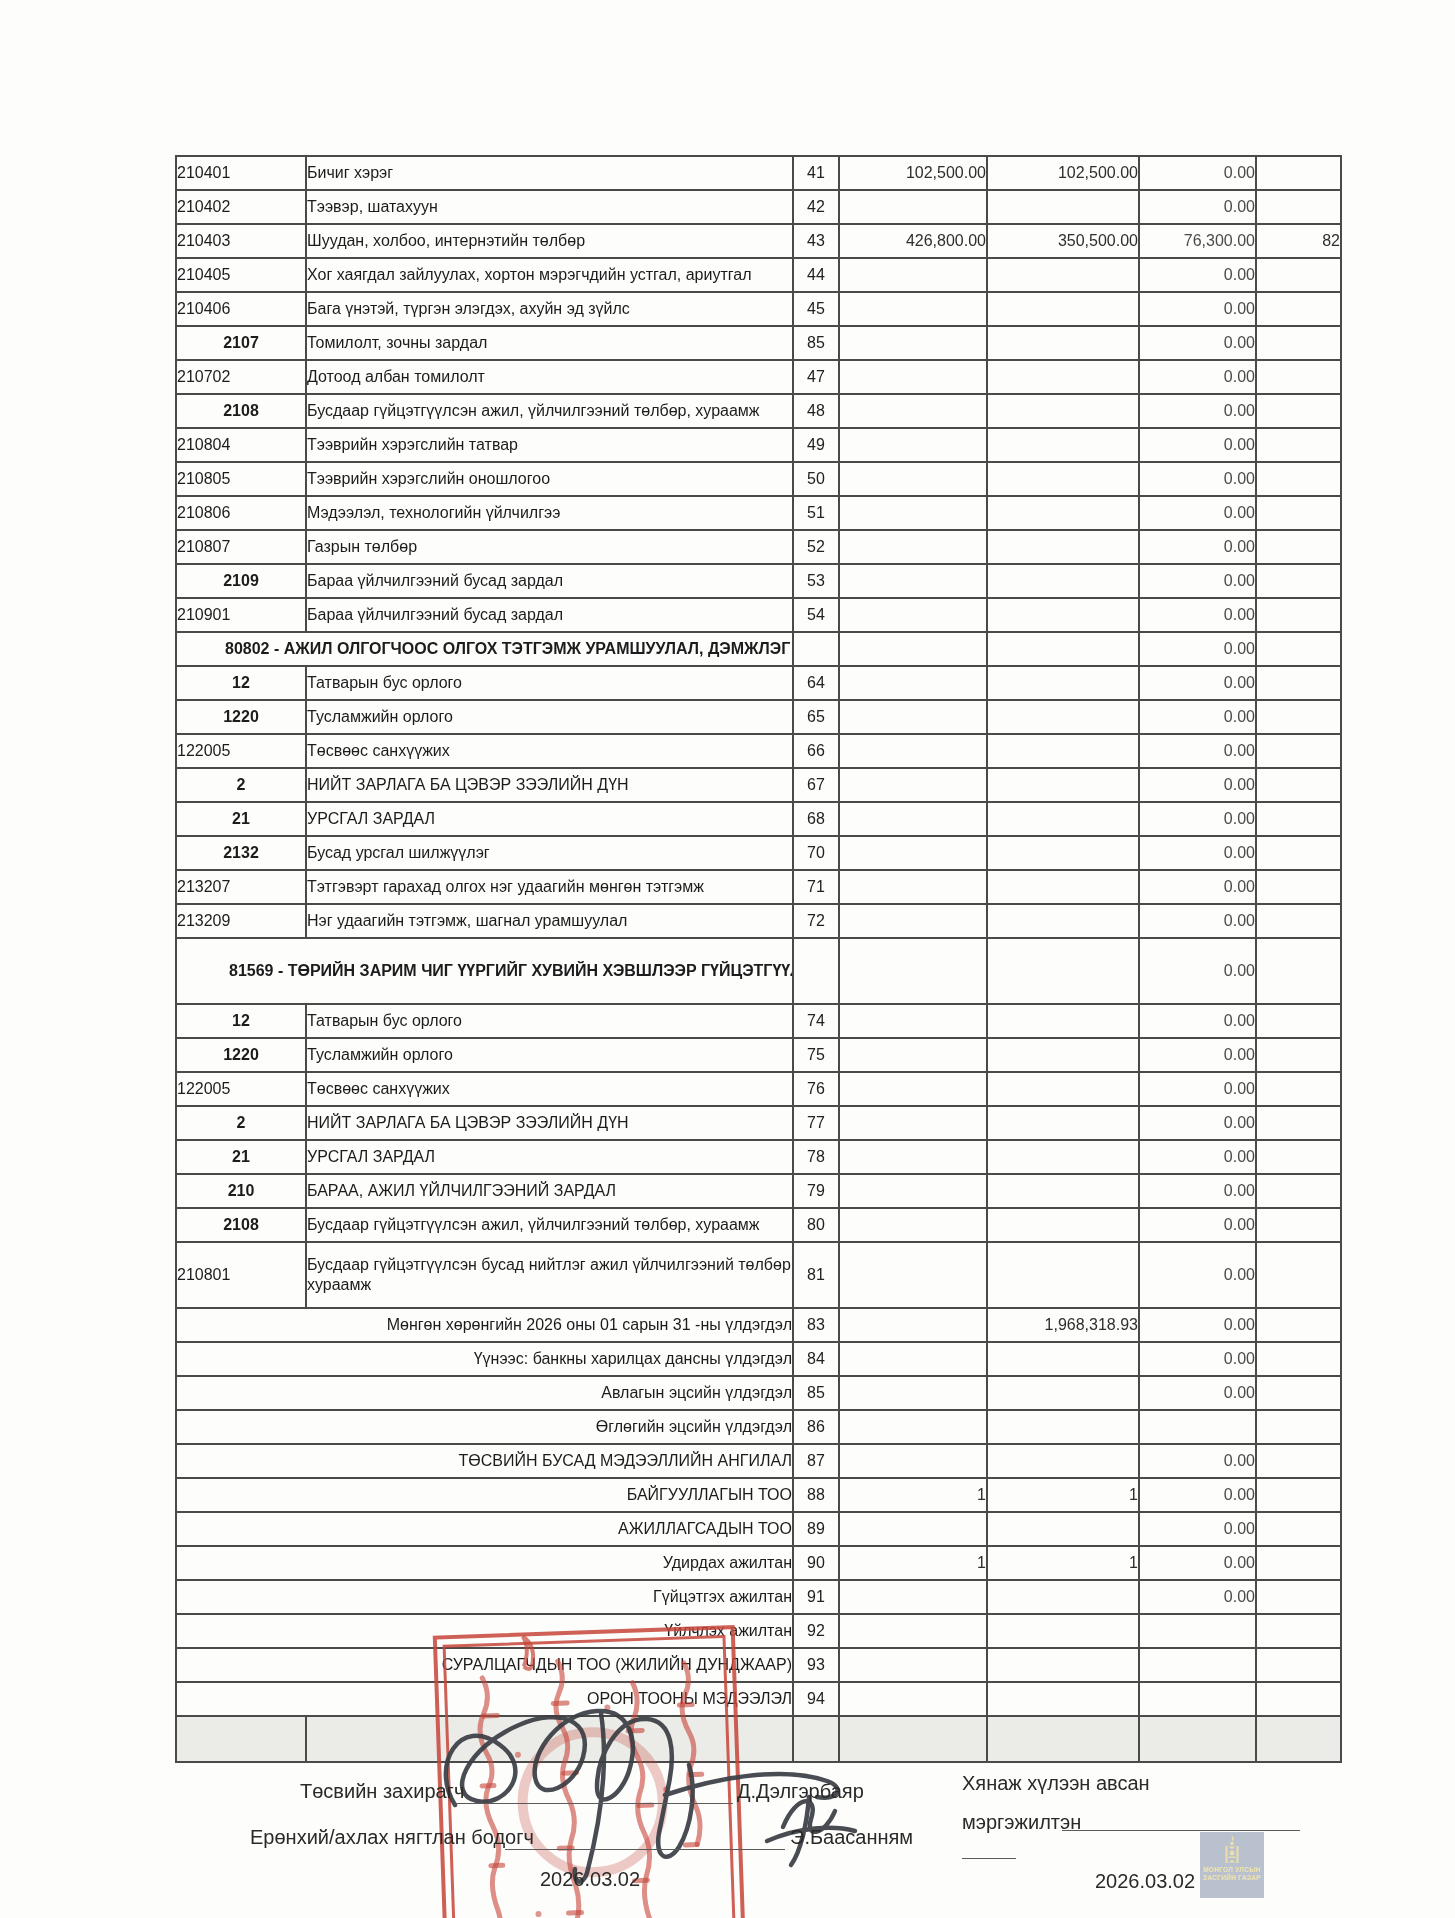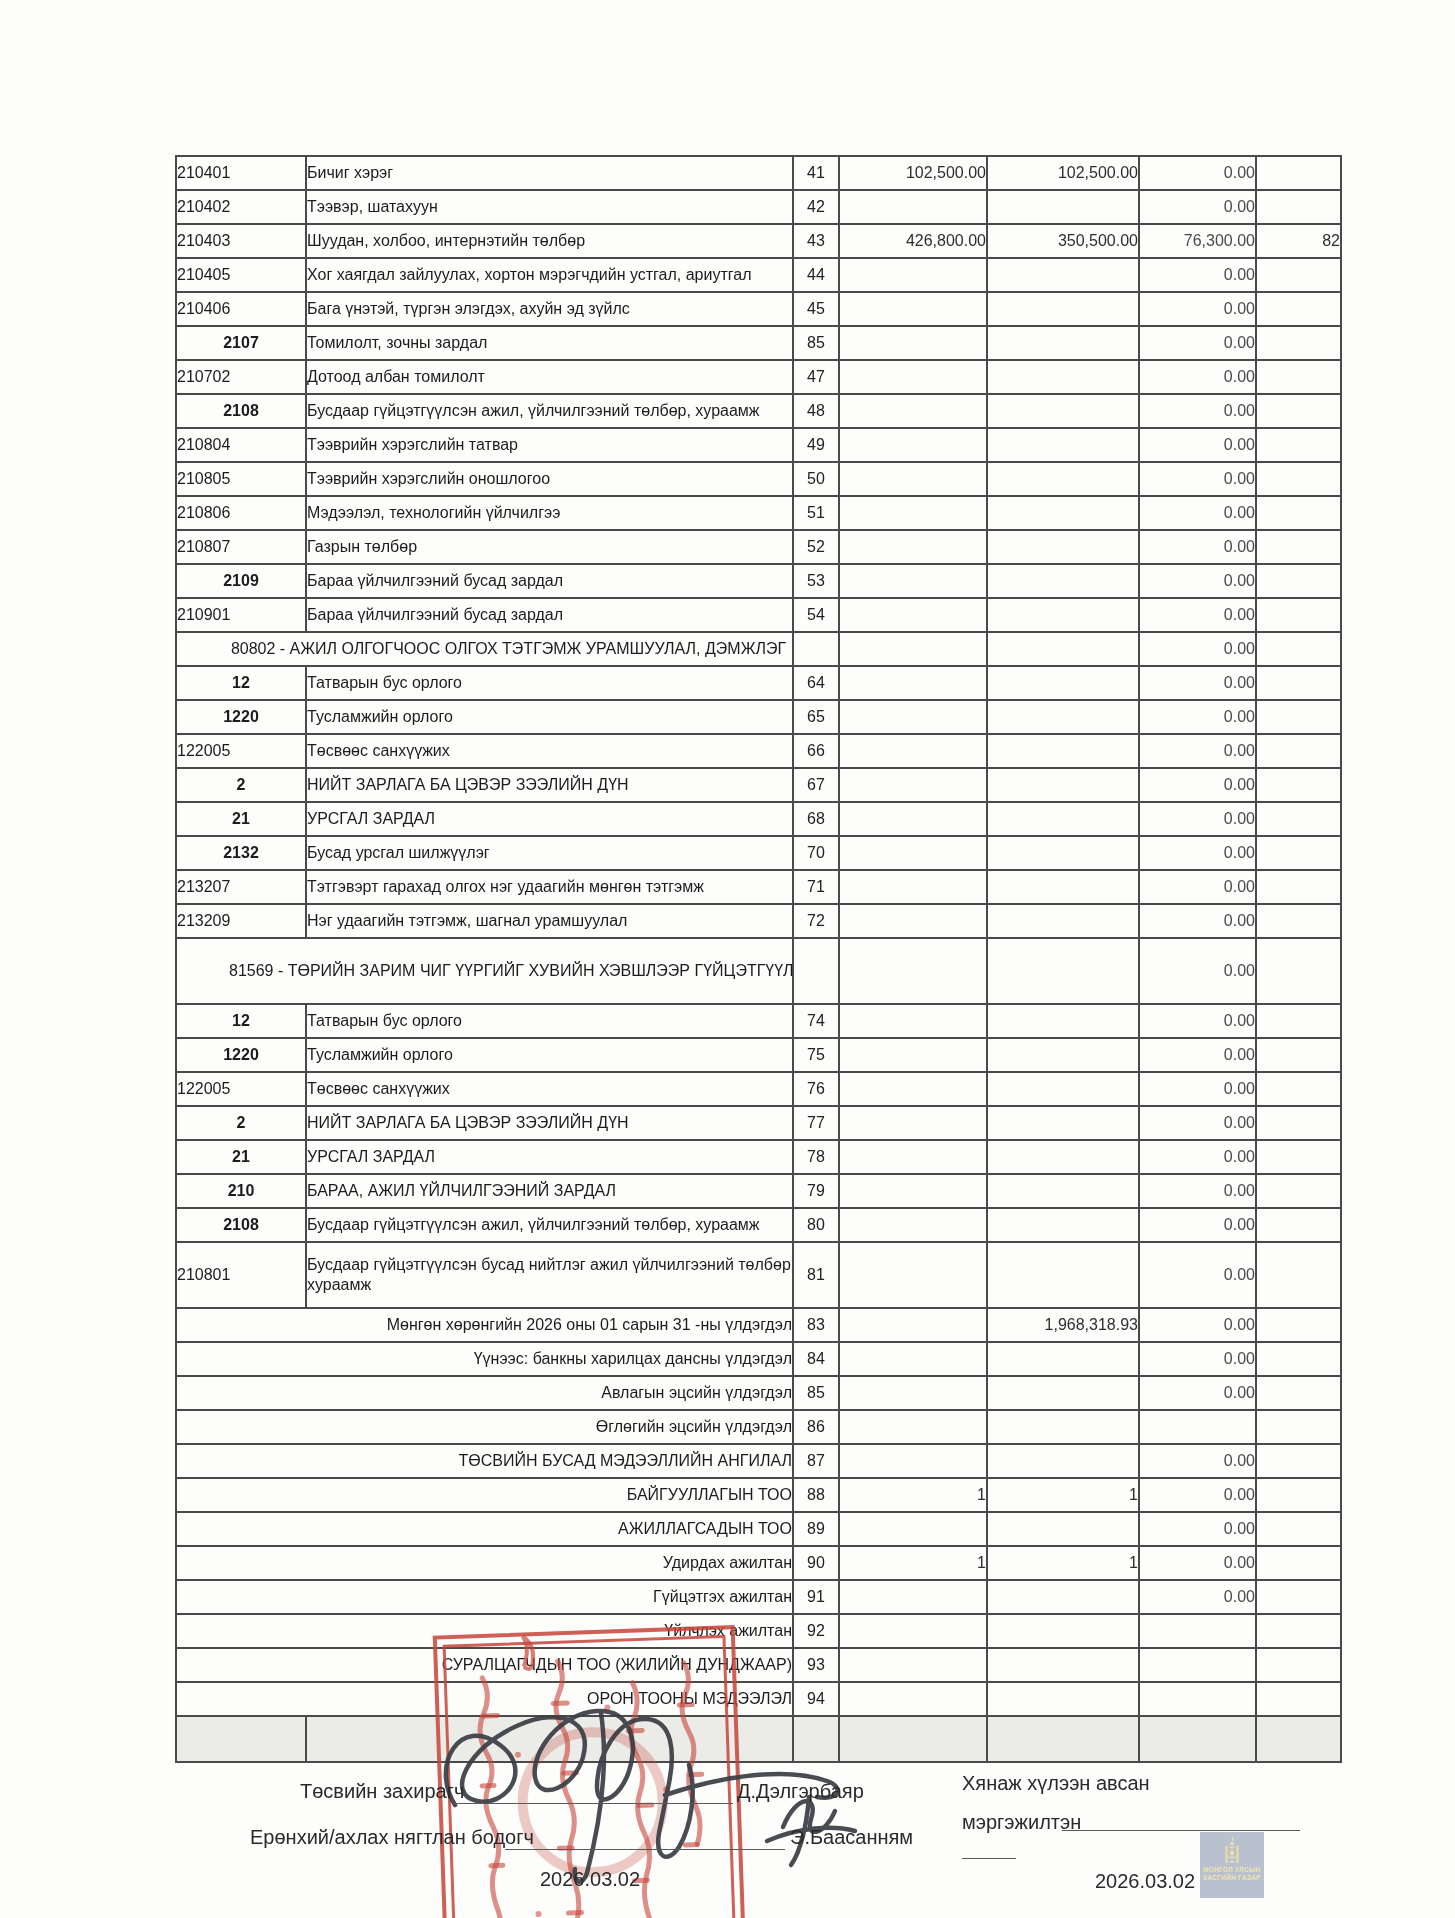--- a/index.html
+++ b/index.html
@@ -14,21 +14,21 @@
     padding:0;overflow:hidden;white-space:nowrap;vertical-align:middle;}
   tr.tall td{height:64px;}
   tr.empty td{height:44px;background:#ebebe8;}
   td.code{padding-left:8px;}
   td.code.bold{font-weight:bold;text-align:center;padding-left:0;}
   td.desc{padding-left:12px;}
   td.desc.wrap{white-space:normal;line-height:20px;}
   td.num{text-align:center;font-size:15.5px;color:#222;}
   td.val{text-align:right;padding-right:10px;font-size:15.5px;color:#2e2e2e;}
   td.valc{color:#4a4a4a;}
-  td.section{font-weight:normal;font-size:16.5px;white-space:normal;line-height:22px;padding-left:8px;text-align:center;}
+  td.section{font-weight:bold;font-size:16.5px;white-space:normal;line-height:22px;padding-left:8px;}
   td.labelcell{padding-left:14px;text-align:right;}
 
   
   .ft{position:absolute;font-size:20px;color:#2a2a2a;white-space:nowrap;}
   .uline{position:absolute;border-top:1.6px solid #5a5a5a;height:0;}
 
   
   .stamp{position:absolute;left:425px;top:1612px;width:345px;height:400px;
          transform:rotate(-2deg);pointer-events:none;}
   .sigs{position:absolute;left:415px;top:1655px;width:480px;height:250px;pointer-events:none;}

